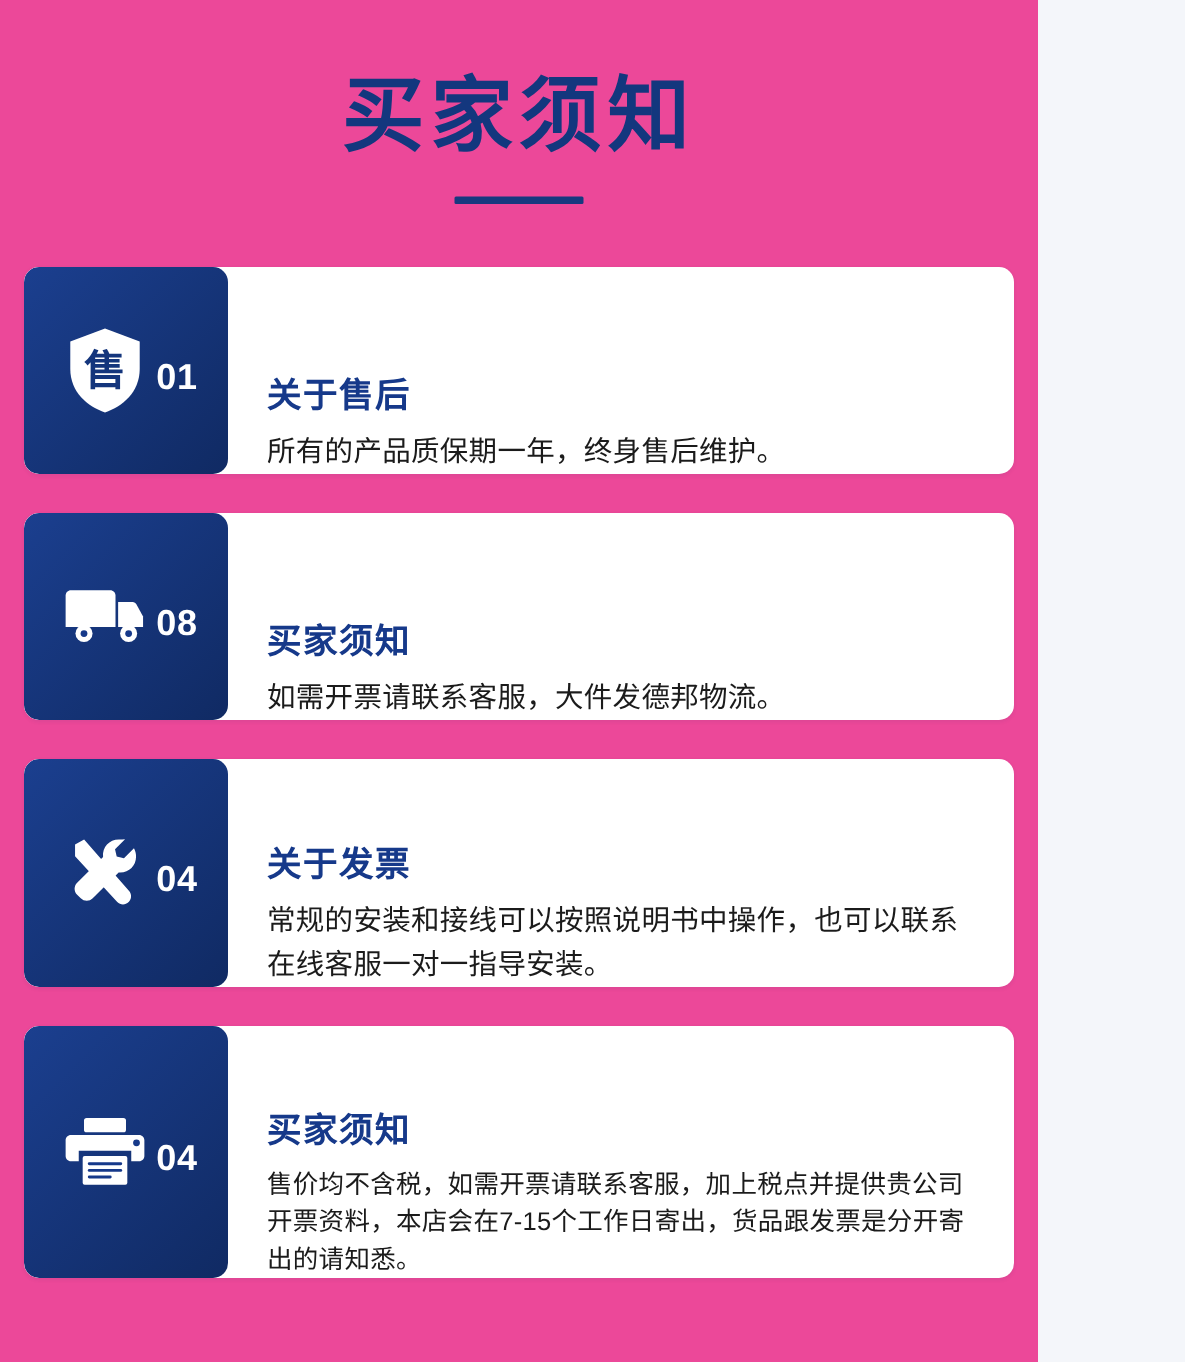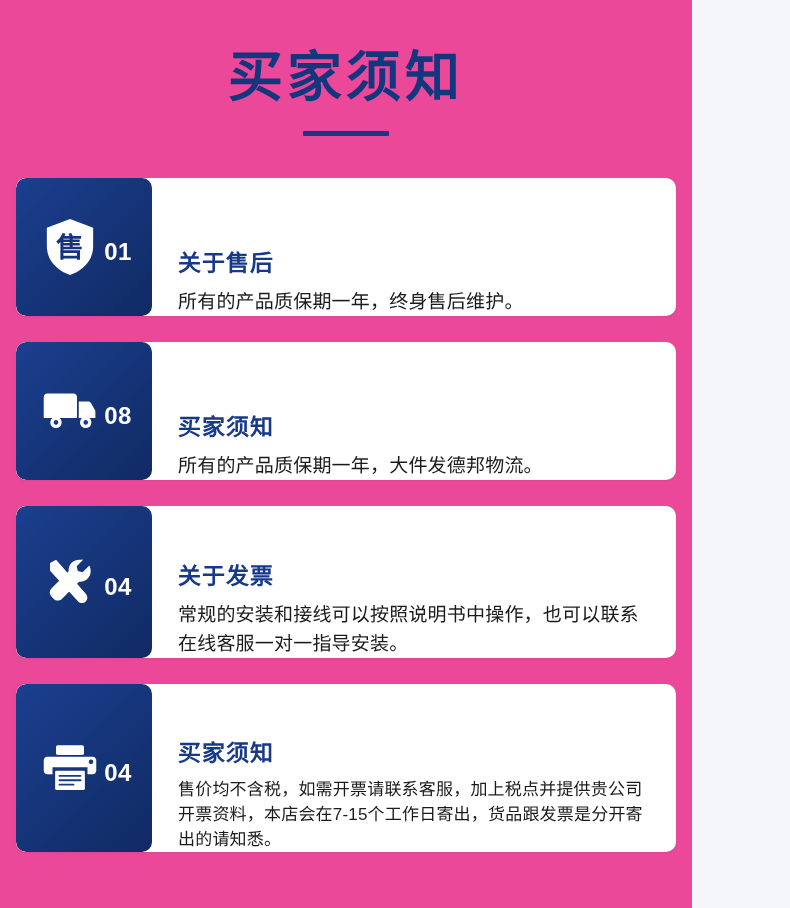--- a/index.html
+++ b/index.html
@@ -172,21 +172,21 @@
               <circle cx="16" cy="35" r="2.6" fill="#16398a"></circle>
               <circle cx="50" cy="35" r="6.5" fill="#ffffff"></circle>
               <circle cx="50" cy="35" r="2.6" fill="#16398a"></circle>
             </svg>
           </span>
           <span class="badge-num">08</span>
         </div>
       </div>
       <div class="card-body">
         <p class="card-title">买家须知</p>
-        <p class="card-text">所有的产品质保期一年，大件发德邦物流。</p>
+        <p class="card-text">如需开票请联系客服，大件发德邦物流。</p>
       </div>
     </div>
 
     <div class="card h3">
       <div class="card-badge">
         <div class="badge-inner">
           <span class="badge-icon">
             <svg viewBox="0 0 60 56" width="56" height="52" aria-hidden="true">
               <g fill="#ffffff">
                 <path d="M40 4 C33 4 28 9.5 28.6 16.5 L10 35 C7.6 37.4 7.6 41.2 10 43.6 L12.6 46.2 C15 48.6 18.8 48.6 21.2 46.2 L39.8 27.6 C46.8 28.2 52.3 23.2 52.3 16.2 C52.3 14 51.8 12 50.8 10.2 L43.6 17.4 L38.4 16.2 L37.2 11 L44.4 3.8 C43 4 41.5 4 40 4 Z"></path>

